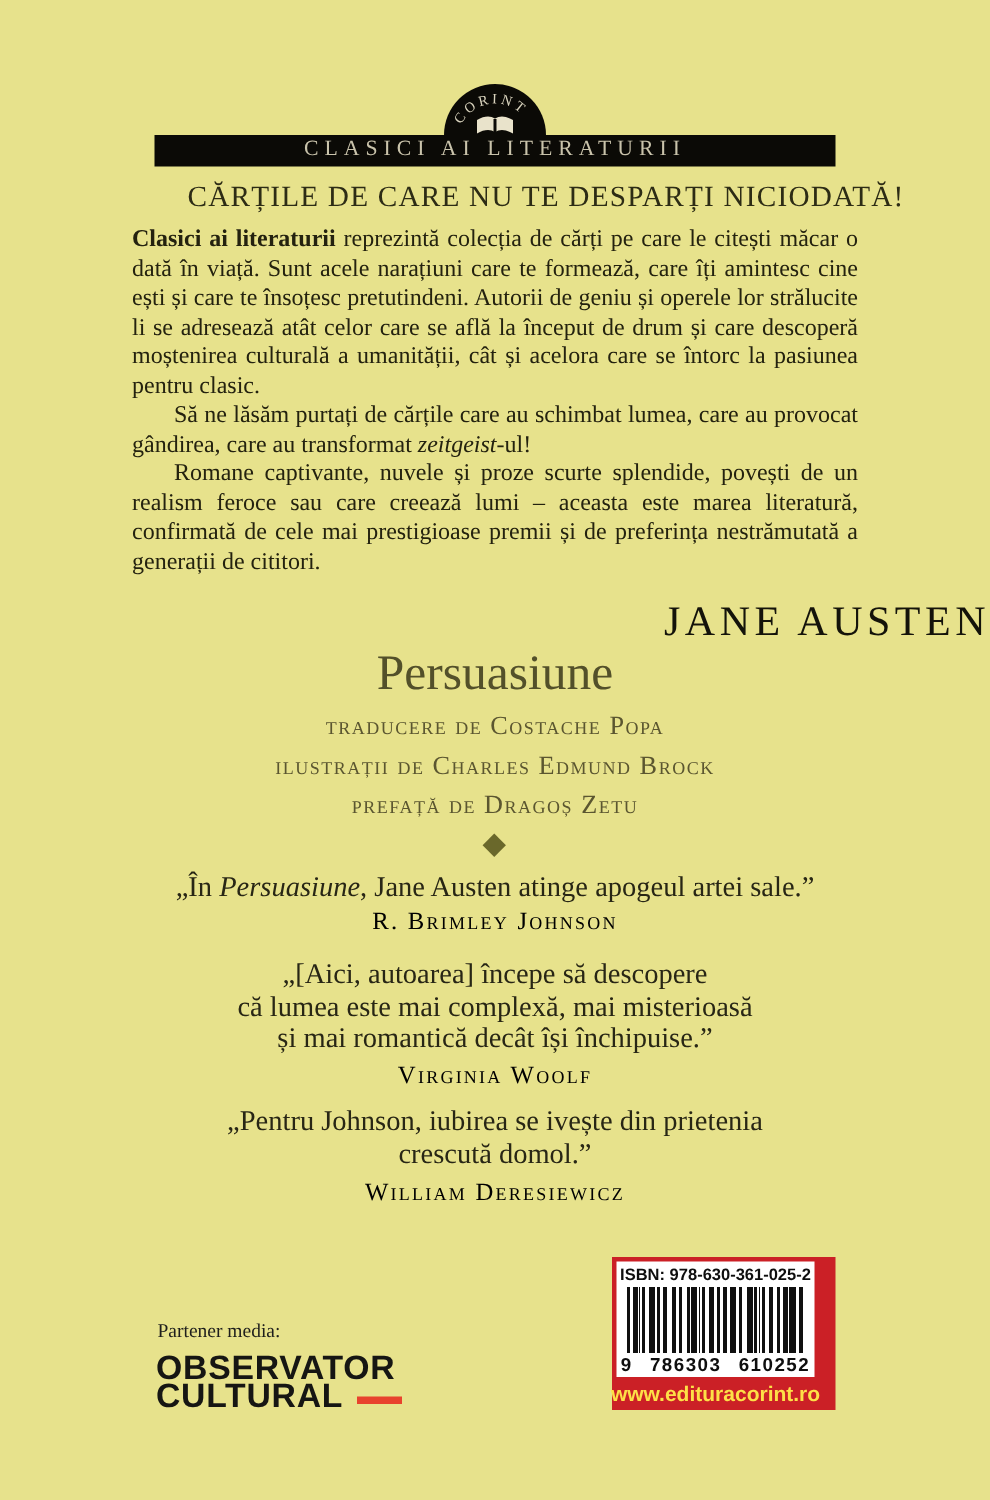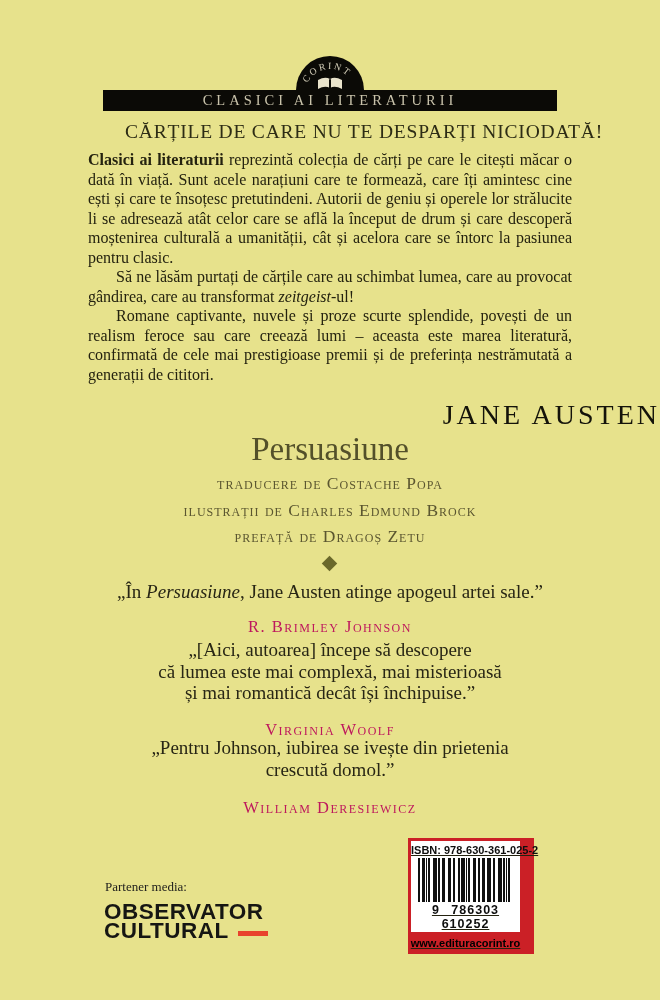--- a/index.html
+++ b/index.html
@@ -49,42 +49,42 @@
     position:absolute; top:558px; left:324px; width:11px; height:11px;
     background:#6a682b; transform:rotate(45deg);
   }
   
   .quote{
     position:absolute; left:0; width:660px; text-align:center;
     font-size:19px; line-height:21.5px; color:#282615; white-space:pre-line;
   }
   .attribution{
     position:absolute; left:0; width:660px; text-align:center;
-    font-variant:small-caps; font-size:16.5px; letter-spacing:1.5px; color:#be185d;margin-top:13px;
+    font-variant:small-caps; font-size:16.5px; letter-spacing:1.5px; color:#000000;
   }
   .q1{top:581px;} .q1a{top:604px;}
   .q2{top:639px;} .q2a{top:707px;}
   .q3{top:737px;} .q3a{top:785px;}
   
   .partner-label{
     position:absolute; left:105px; top:879px;
     font-family:Liberation Serif, serif; font-size:13px; color:#1e1e1c;
   }
   .partner-logo{
     position:absolute; left:104px; top:902px;
     font-family:"Liberation Sans", sans-serif; font-weight:bold;
     font-size:22.5px; line-height:19px; letter-spacing:0.5px; color:#161613;
   }
   .logo-dash{
     display:inline-block; width:30px; height:5px; background:#e8432d;
     margin-left:9px; vertical-align:2px;
   }
   .isbn-box{
-    position:absolute; left:408px; top:838px; width:126px;
-    background:#cb2026; padding:3px 14px 0 3px; box-sizing:border-box;text-decoration:underline;
+    position:absolute; left:408px; top:838px; width:149px;
+    background:#cb2026; padding:3px 14px 0 3px; box-sizing:border-box;
   }
   .isbn-white{background:#ffffff; padding:3px 0 1px 0;}
   .isbn-label{
     font-family:"Liberation Sans", sans-serif; font-weight:bold;
     font-size:11px; letter-spacing:0px; text-align:center; color:#0e0e0e;
     white-space:nowrap;
   }
   .barcode{
     height:44px; margin:2px 7px 0 7px; background-color:#ffffff;
     background-image:
@@ -93,21 +93,21 @@
       repeating-linear-gradient(90deg,rgba(0,0,0,0) 0 4px,#101010 4px 6px,rgba(0,0,0,0) 6px 13px);
   }
   .barcode-digits{
     font-family:"Liberation Sans", sans-serif; font-weight:bold;
     font-size:12.5px; letter-spacing:1px; word-spacing:7px;
     text-align:center; color:#0e0e0e; margin-top:1px;
   }
   .isbn-strip{
     height:22px; display:flex; align-items:center; justify-content:center;
     font-family:"Liberation Sans", sans-serif; font-weight:bold;
-    font-size:11px; color:#000000; white-space:nowrap;
+    font-size:14px; color:#fde047; white-space:nowrap;
   }
 </style>
 </head>
 <body>
 
 <div class="page">
 
   <svg class="dome" viewBox="0 0 68 34">
     <path d="M0,34 A34,34 0 0 1 68,34 Z" fill="#0b0a06"></path>
     <defs>

